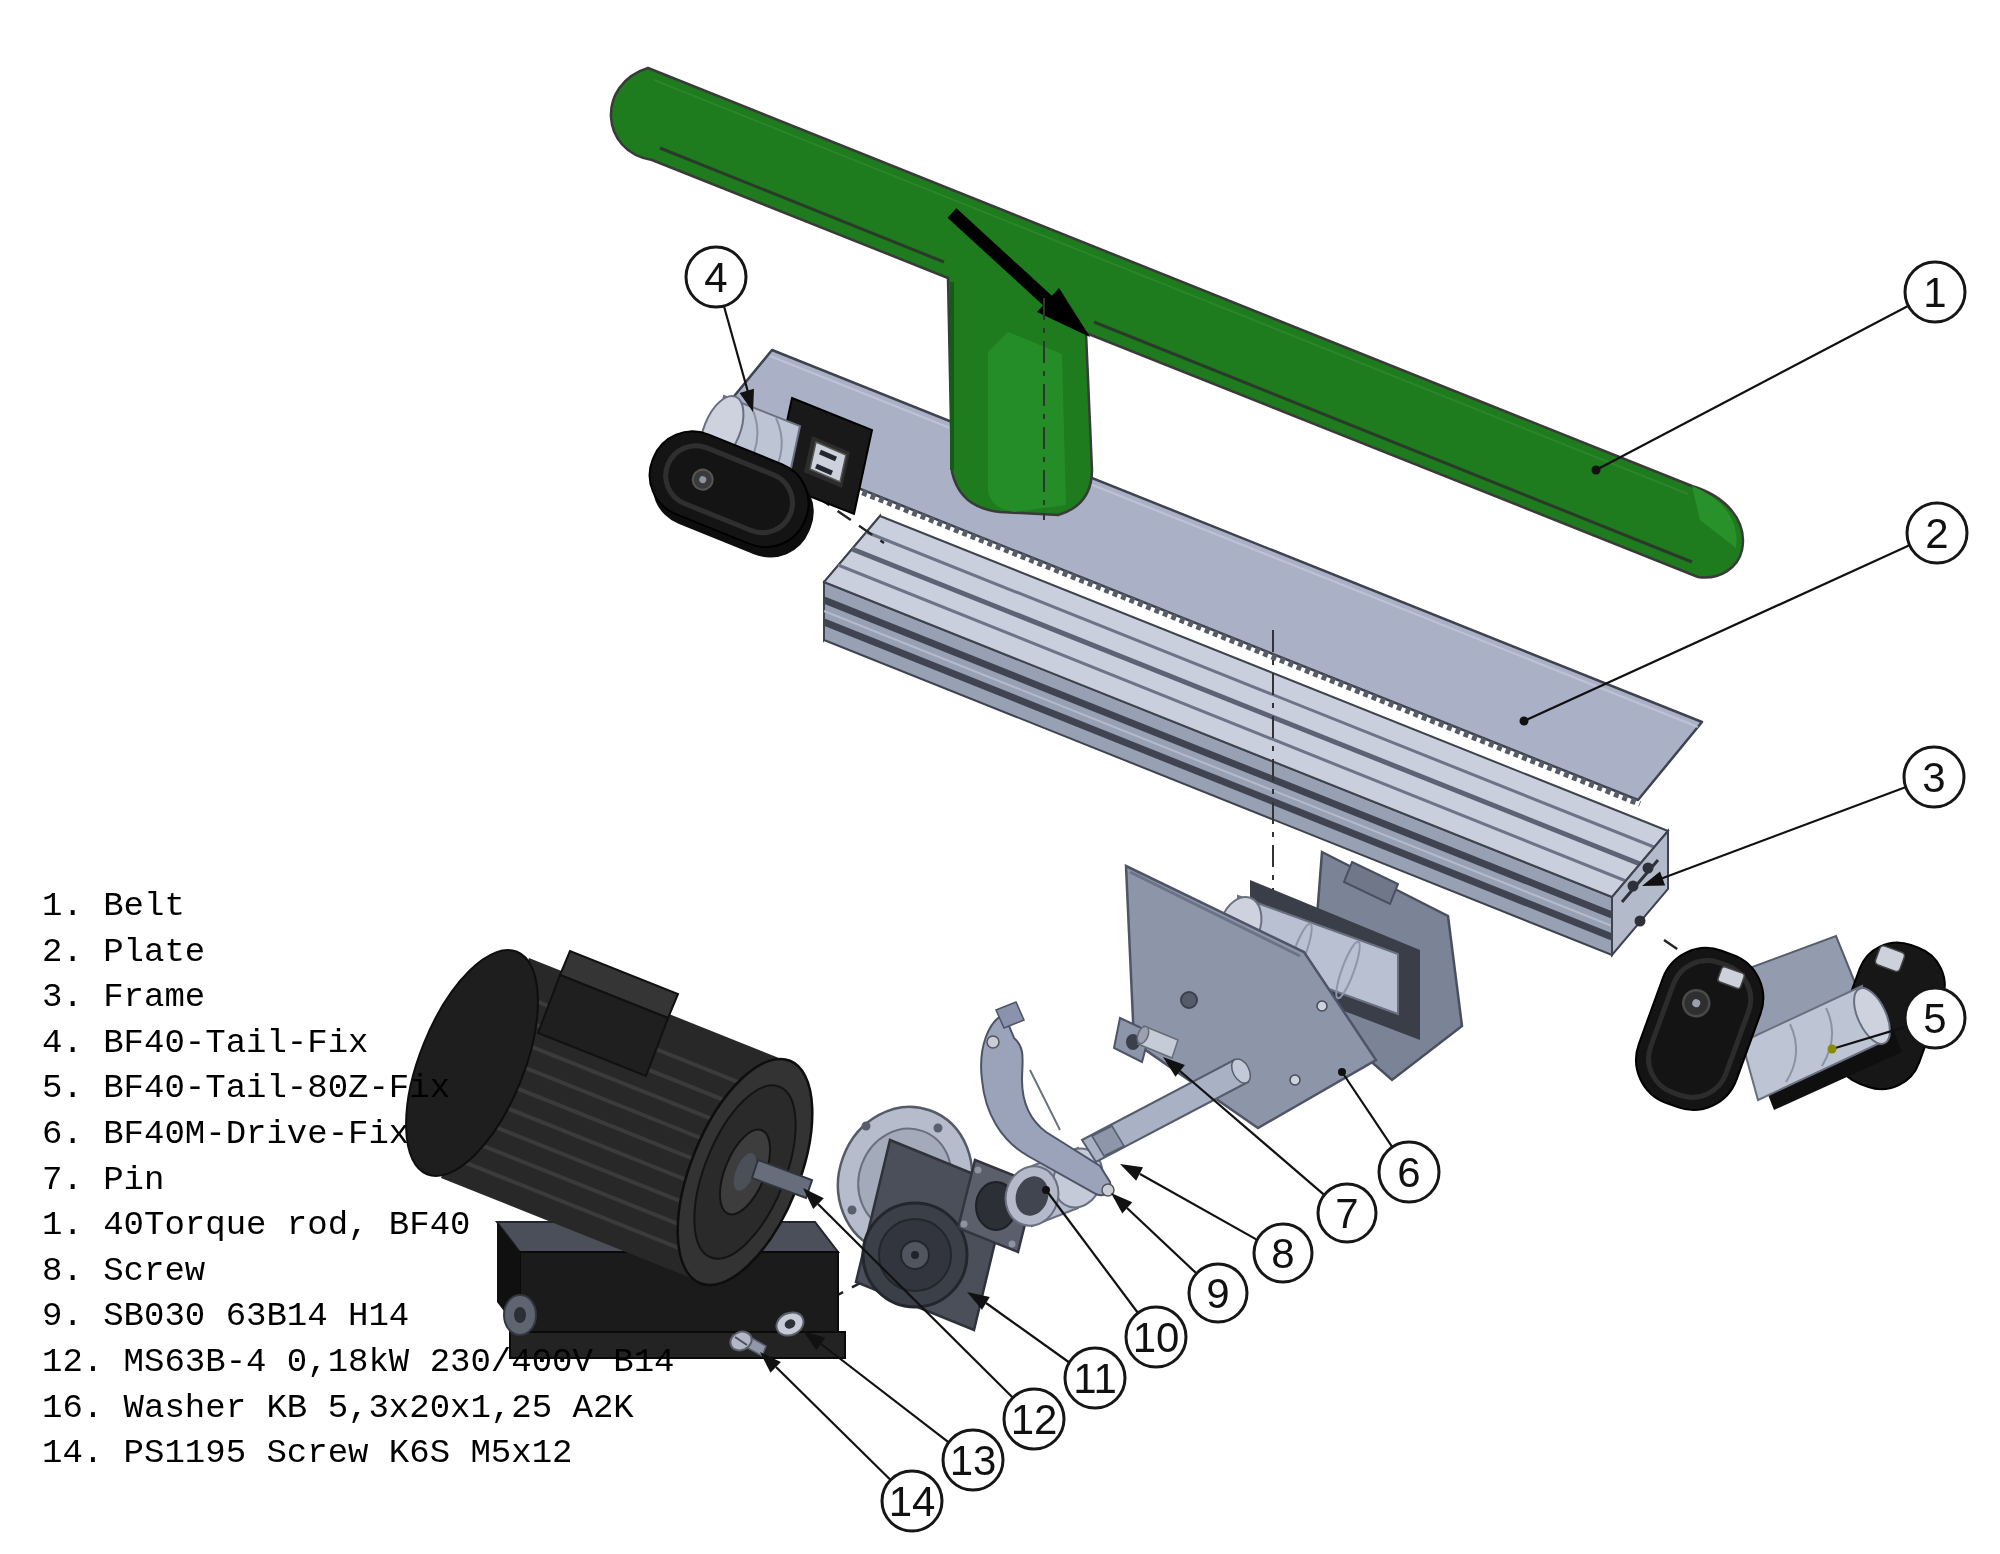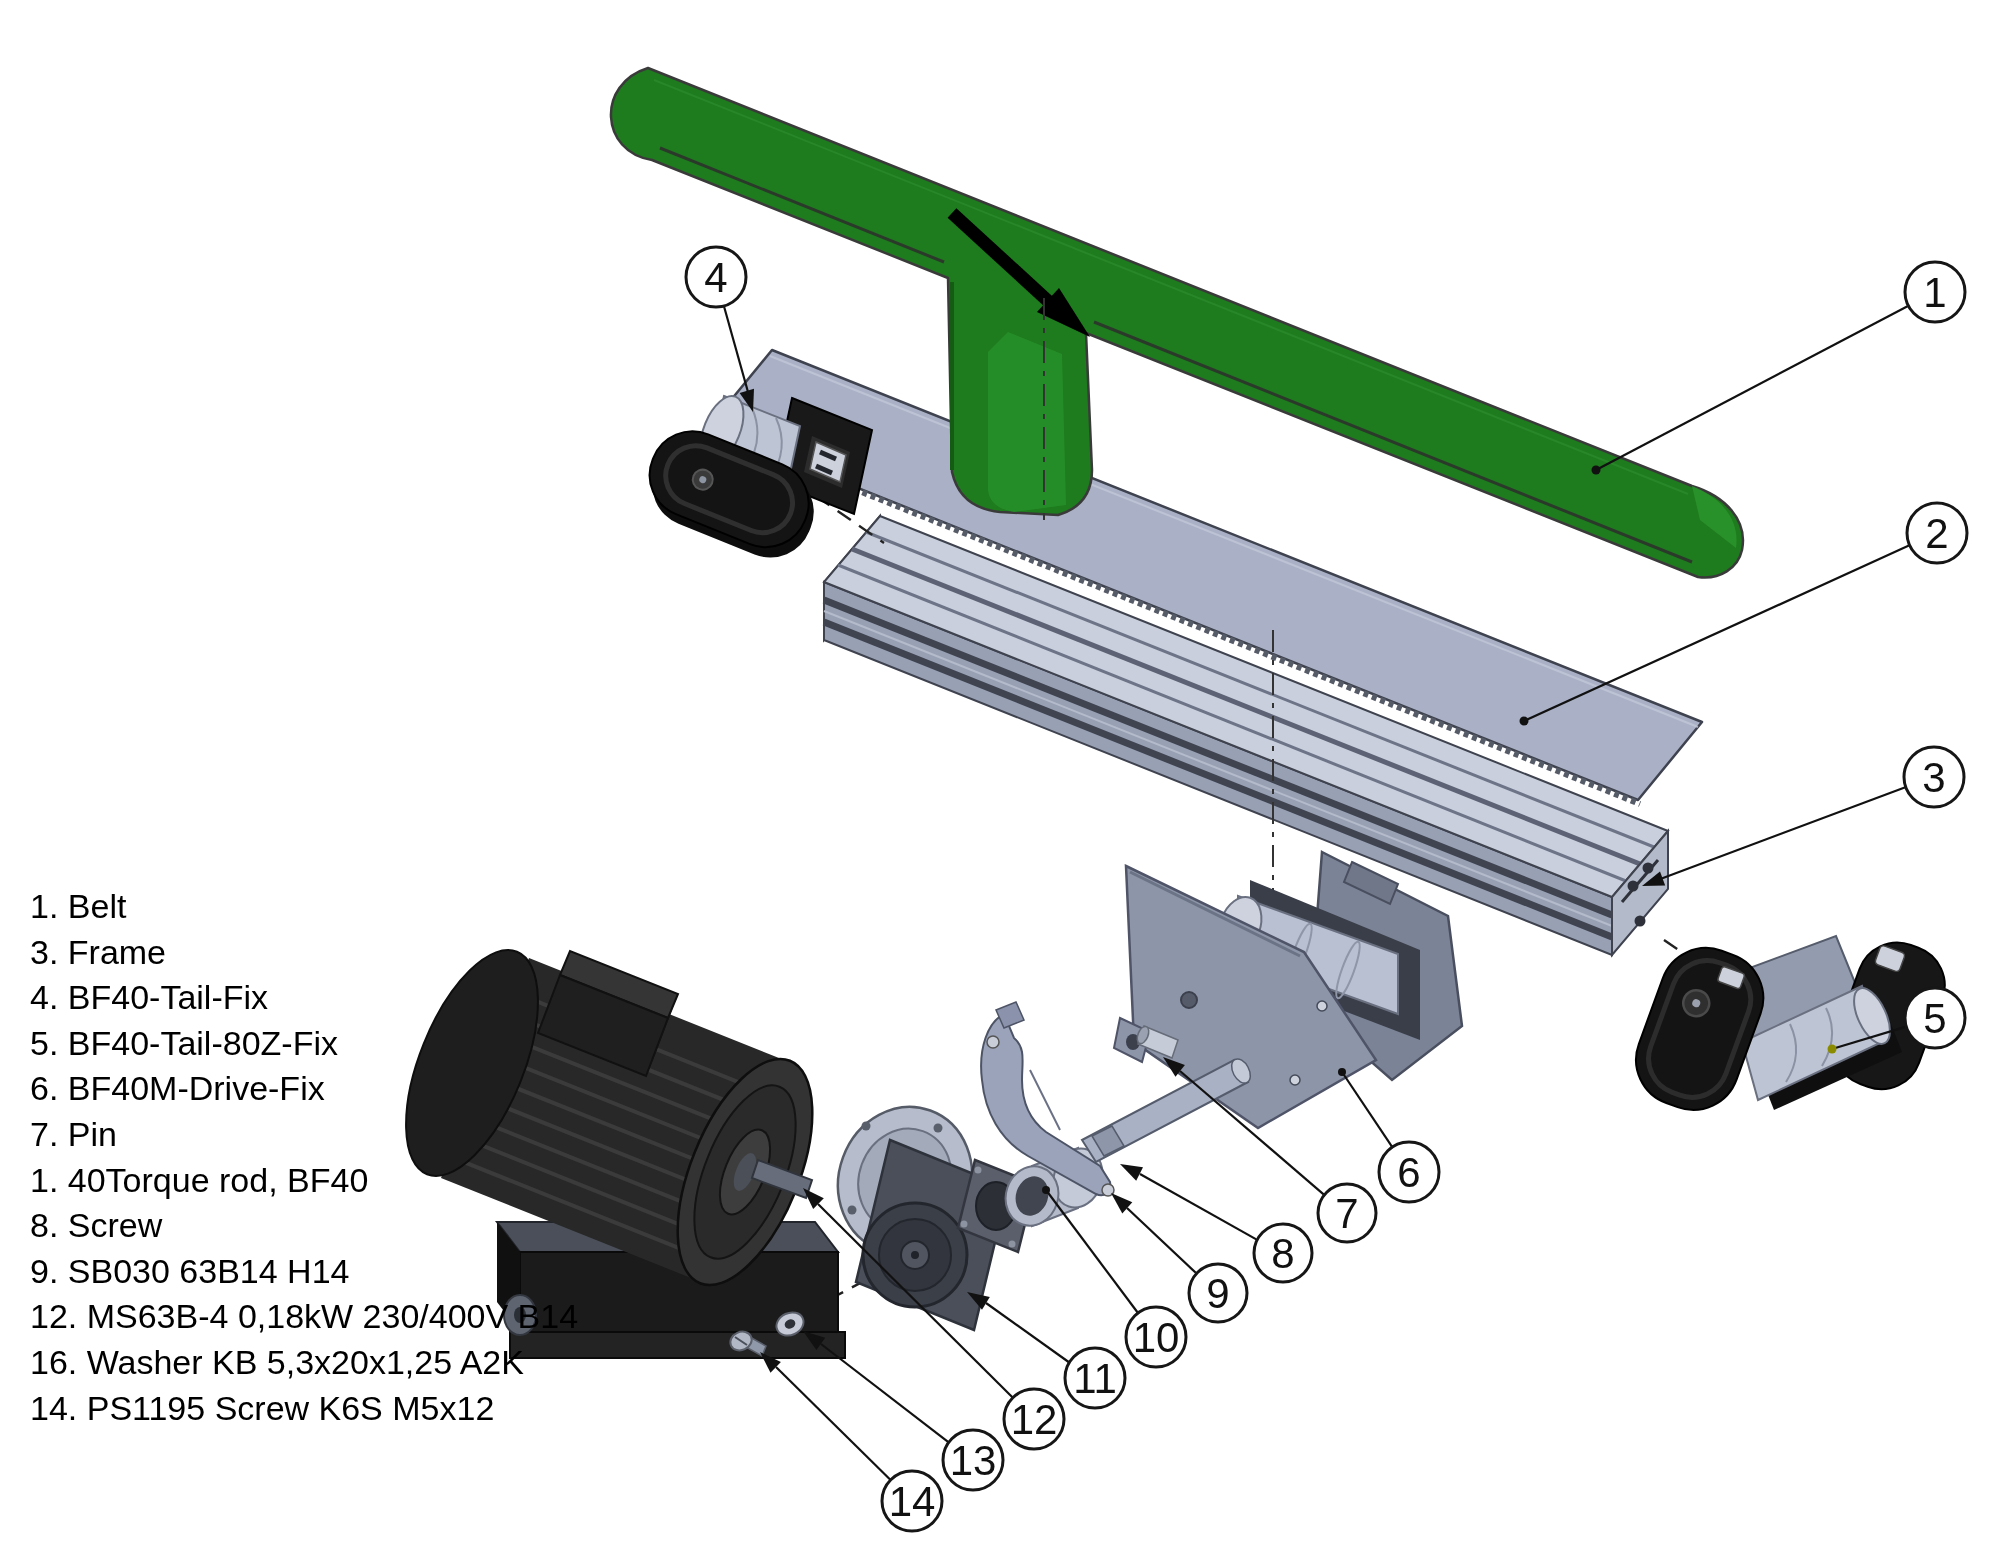--- a/index.html
+++ b/index.html
@@ -5,23 +5,24 @@
   html,body{margin:0;padding:0;background:#fff;}
   .canvas{
     position:relative;
     width:2000px;height:1554px;
     background:#ffffff;
     font-family:"Liberation Sans", sans-serif;
     overflow:hidden;
   }
   .drawing{position:absolute;left:0;top:0;}
   .parts-list{
-    position:absolute;left:30px;top:884px;
+    position:absolute;left:42px;top:884px;
     font-size:34px;line-height:45.6px;color:#000;
     white-space:nowrap;
+    font-family:Liberation Mono, monospace;
   }
   .callout-num{
     font-family:"Liberation Sans", sans-serif;
     font-size:42px;fill:#111;
     text-anchor:middle;
   }
   .leader{stroke:#111;stroke-width:2.2;fill:none;}
   .dash{stroke:#222;stroke-width:2.4;fill:none;stroke-dasharray:16 10;}
   .dashdot{stroke:#333;stroke-width:2;fill:none;stroke-dasharray:22 8 5 8;}
   .callout-circle{fill:#fff;stroke:#161616;stroke-width:3;}
@@ -384,20 +385,21 @@
       </g>
       <g>
         <circle class="callout-circle" cx="912" cy="1501" r="30"></circle>
         <text class="callout-num" x="912" y="1516">14</text>
       </g>
     </g>
   </svg>
 
   <div class="parts-list">
     <div>1. Belt</div>
+    <div>2. Plate</div>
     <div>3. Frame</div>
     <div>4. BF40-Tail-Fix</div>
     <div>5. BF40-Tail-80Z-Fix</div>
     <div>6. BF40M-Drive-Fix</div>
     <div>7. Pin</div>
     <div>1. 40Torque rod, BF40</div>
     <div>8. Screw</div>
     <div>9. SB030 63B14 H14</div>
     <div>12. MS63B-4 0,18kW 230/400V B14</div>
     <div>16. Washer KB 5,3x20x1,25 A2K</div>

